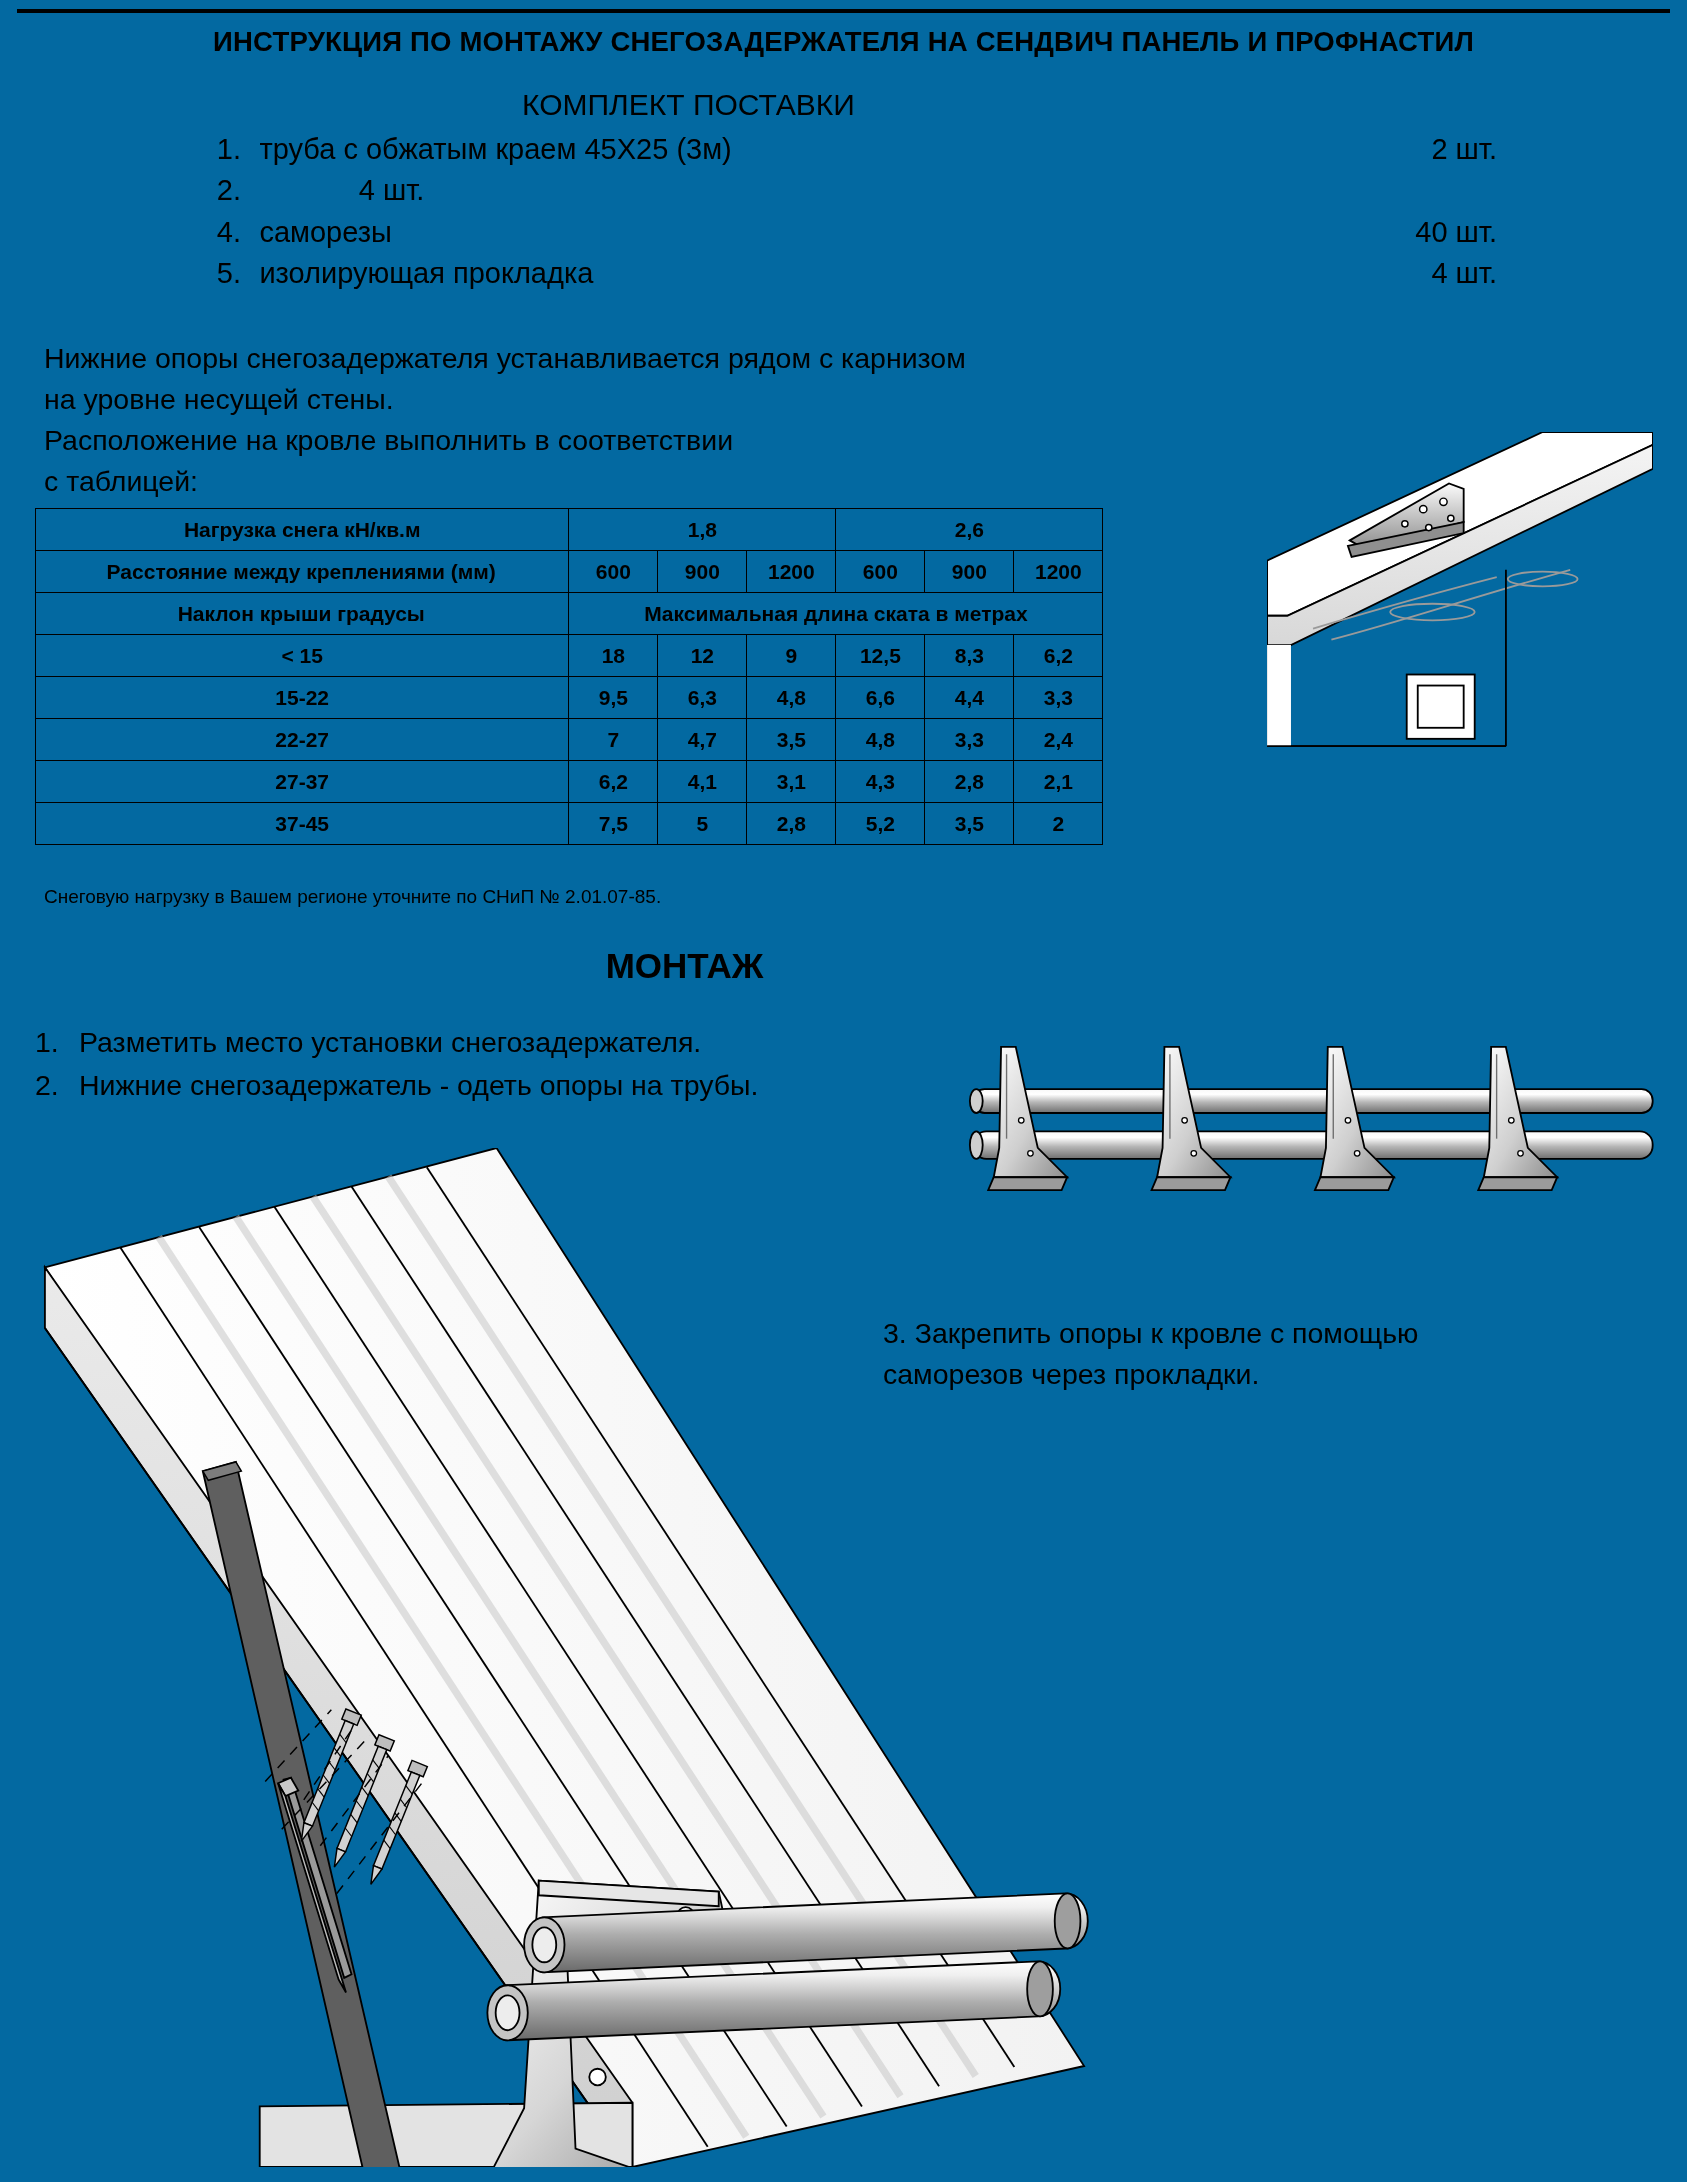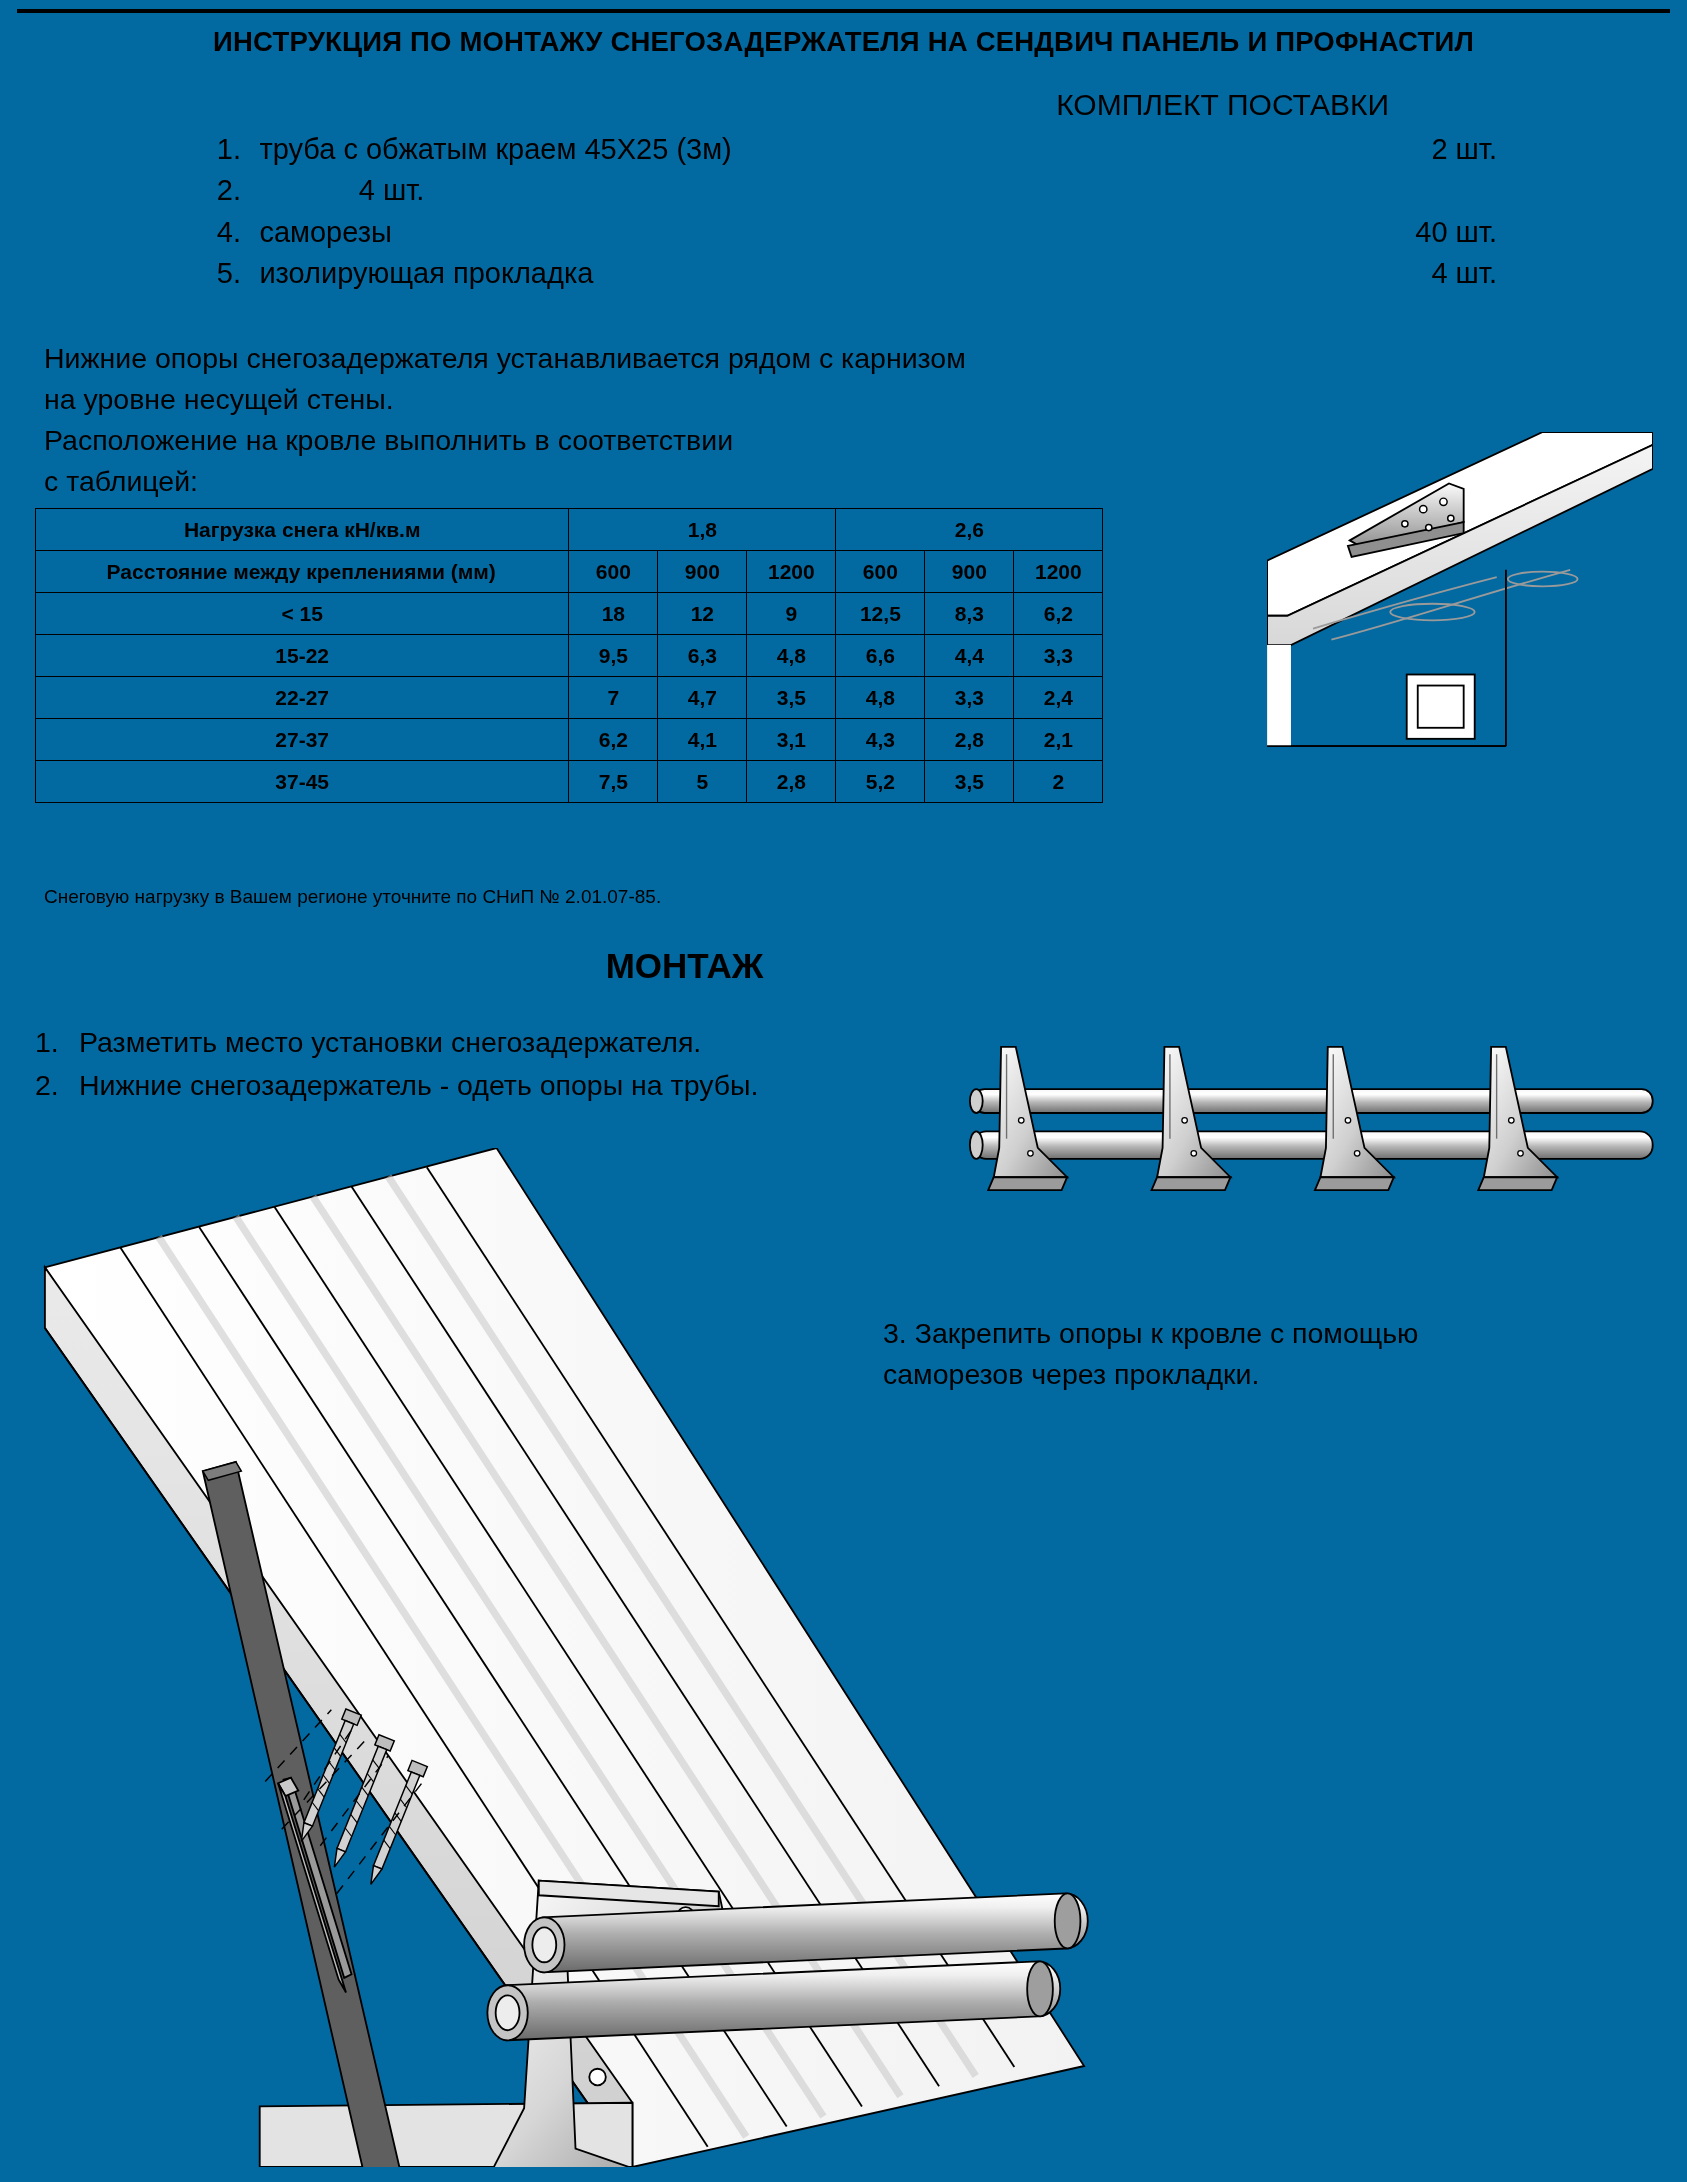--- a/index.html
+++ b/index.html
@@ -35,24 +35,24 @@
     text-align: center;
     font-size: 27.5px;
     font-weight: bold;
     letter-spacing: 0.2px;
     white-space: nowrap;
   }
 
   
   .kit-title {
     position: absolute;
-    left: 12px;
+    left: 0;
     top: 88px;
     width: 1377px;
-    text-align: right;
+    text-align: center;
     font-size: 30px;
   }
   .kit-list {
     position: absolute;
     left: 184px;
     top: 132px;
     width: 1313px;
   }
   .kit-row {
     display: flex;
@@ -221,20 +221,24 @@
       <tr>
         <td class="lbl-cell left">Расстояние между креплениями (мм)</td>
         <td class="num-cell">600</td>
         <td class="num-cell">900</td>
         <td class="num-cell">1200</td>
         <td class="num-cell">600</td>
         <td class="num-cell">900</td>
         <td class="num-cell">1200</td>
       </tr>
       <tr>
+        <td class="lbl-cell left">Наклон крыши градусы</td>
+        <td colspan="6">Максимальная длина ската в метрах</td>
+      </tr>
+      <tr>
         <td class="angle-cell">&lt; 15</td>
         <td class="num-cell">18</td>
         <td class="num-cell">12</td>
         <td class="num-cell">9</td>
         <td class="num-cell">12,5</td>
         <td class="num-cell">8,3</td>
         <td class="num-cell">6,2</td>
       </tr>
       <tr>
         <td class="angle-cell">15-22</td>

